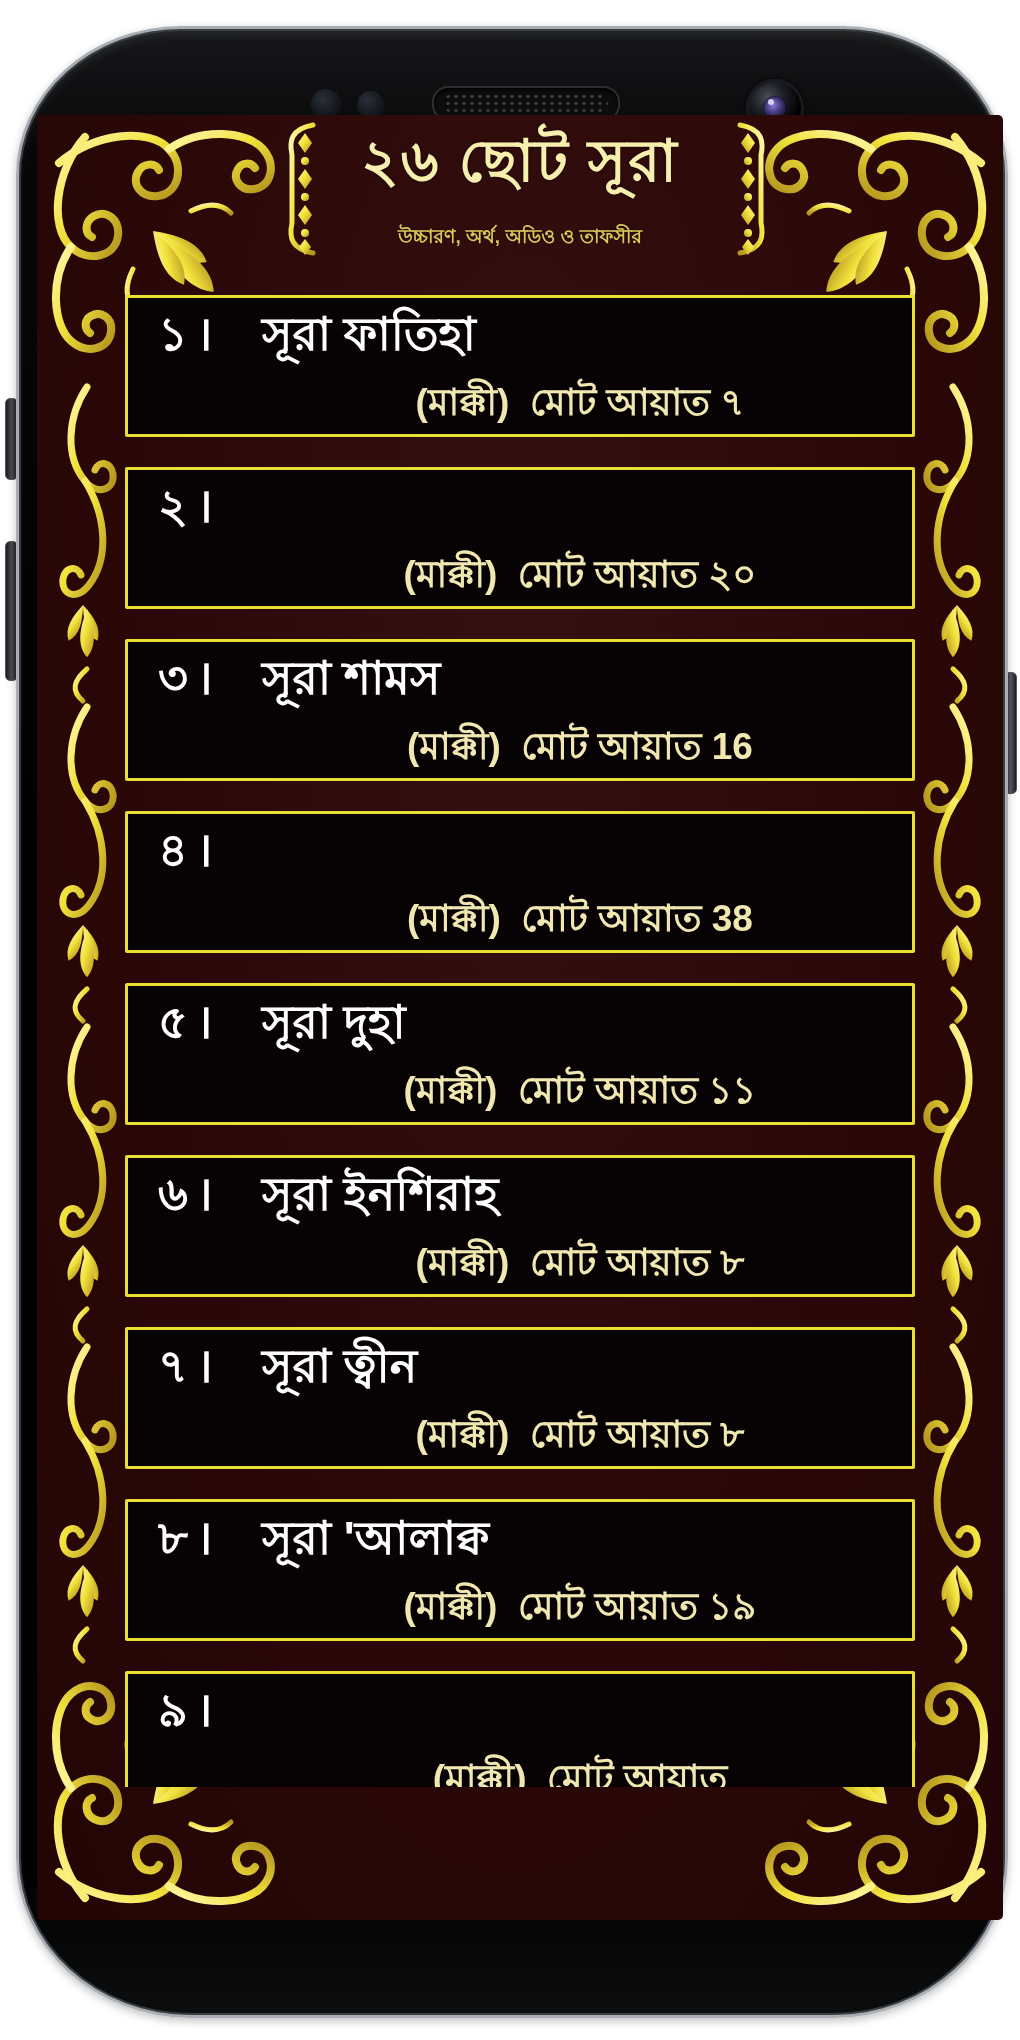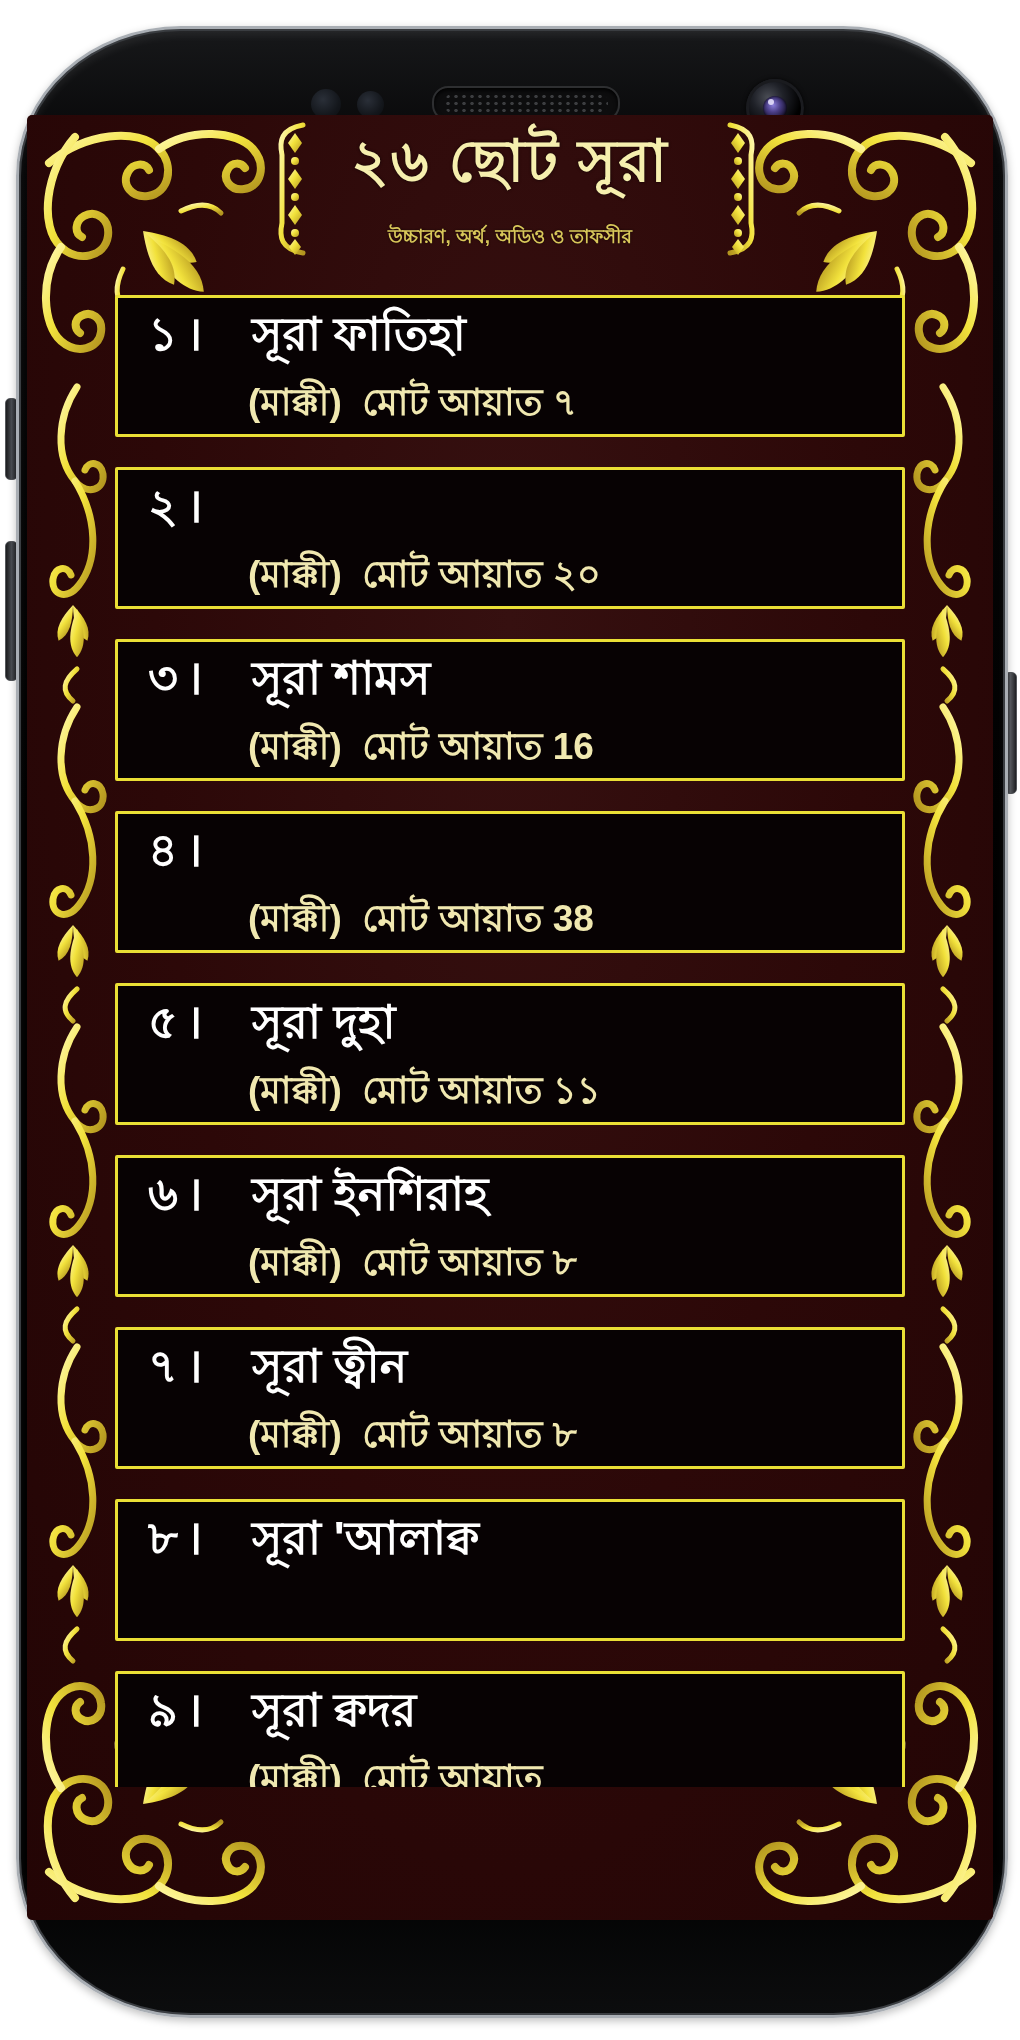--- a/index.html
+++ b/index.html
@@ -29,42 +29,42 @@
   .camera{position:absolute;left:727px;top:50px;width:58px;height:58px;border-radius:50%;
           background:radial-gradient(circle at 38% 32%,#4a4d55 0%,#202229 28%,#000 62%);
           box-shadow:inset 0 0 0 3px #1a1b1f, 0 0 4px rgba(0,0,0,.8);}
   .camera .lens{position:absolute;left:17px;top:17px;width:24px;height:24px;border-radius:50%;
           background:radial-gradient(circle at 42% 38%,#8a7ddb 0%,#4a3e86 35%,#151029 75%);
           box-shadow:inset 0 0 3px #000;}
   .camera .glint{position:absolute;left:22px;top:20px;width:6px;height:6px;border-radius:50%;
           background:rgba(235,230,255,.85);}
 
   
-  .screen{position:absolute;left:27px;top:115px;width:966px;height:1805px;border-radius:5px;
+  .screen{position:absolute;left:37px;top:115px;width:966px;height:1805px;border-radius:5px;
           background:radial-gradient(ellipse at 50% 28%, #361010 0%, #2c0808 52%, #230505 100%);
           overflow:hidden;}
   .ornaments{position:absolute;left:0;top:0;width:966px;height:1805px;pointer-events:none;}
 
   
   .hdr{position:absolute;left:0;right:0;top:0;text-align:center;}
   .hdr-title{margin-top:2px;font-size:58px;font-weight:bold;color:#f6efae;
              text-shadow:0 0 3px rgba(0,0,0,.7);letter-spacing:2px;}
   .hdr-sub{margin-top:8px;font-size:19px;font-weight:bold;color:#d9c75a;
            text-shadow:0 0 2px rgba(0,0,0,.7);}
 
   
   .list{position:absolute;left:88px;top:180px;width:790px;height:1492px;overflow:hidden;}
   .card{box-sizing:border-box;width:790px;height:142px;margin-bottom:30px;
         background:#070203;border:3px solid #eadf35;border-radius:2px;
         padding:6px 10px 0 30px;cursor:pointer;}
   .line1{display:flex;align-items:flex-start;color:#ffffff;font-size:46px;font-weight:bold;
          line-height:60px;white-space:pre;}
   .num{min-width:104px;letter-spacing:8px;}
   .meta{margin:14px 0 0 100px;color:#f0e8b0;font-size:37px;font-weight:bold;
-        line-height:50px;white-space:pre;}
+        line-height:50px;white-space:pre;text-align:center;}
 </style>
 </head>
 <body>
 
 <div class="stage">
 
   <div class="side-btn vol-up"></div>
   <div class="side-btn vol-down"></div>
   <div class="side-btn power"></div>
 
@@ -201,25 +201,25 @@
           <span class="name">সূরা ত্বীন</span>
         </div>
         <div class="meta">(মাক্কী)  মোট আয়াত ৮</div>
       </div>
 
       <div class="card">
         <div class="line1">
           <span class="num">৮।</span>
           <span class="name">সূরা 'আলাক্ব</span>
         </div>
+        <div class="meta">(মাক্কী)  মোট আয়াত ১৯</div>
       </div>
 
       <div class="card">
         <div class="line1">
           <span class="num">৯।</span>
-          <span class="name">সূরা ক্বদর</span>
         </div>
         <div class="meta">(মাক্কী)  মোট আয়াত</div>
       </div>
     </div>
 
   </div>
 </div>
 
 </body></html>

